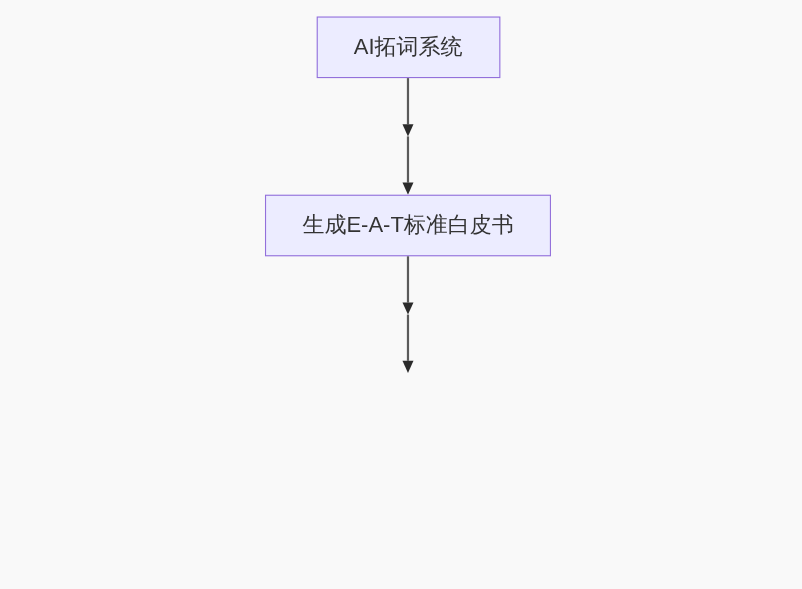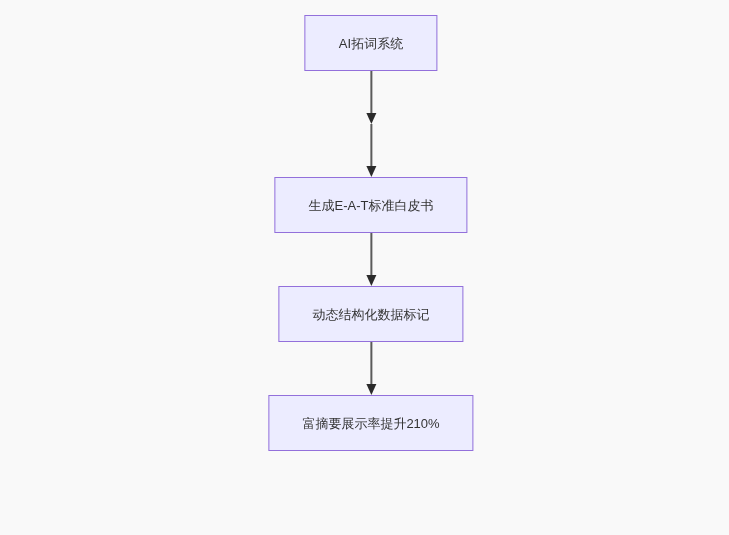--- a/index.html
+++ b/index.html
@@ -22,21 +22,21 @@
     left:371px;top:15px;
     transform:translateX(-50%);
     display:flex;
     flex-direction:column;
     align-items:center;
   }
   .node{
     background:var(--node_fill);
     border:1.5px solid var(--node_border);
     color:var(--node_text);
-    font-size:13px;
+    font-size:20px;
     line-height:1;
     height:56px;
     padding:4px 33px;
     display:flex;
     align-items:center;
     justify-content:center;
     white-space:nowrap;
   }
   .arrow{
     height:53px;
@@ -74,22 +74,20 @@
     <div class="head"></div>
   </div>
 
   <div class="node">生成E-A-T标准白皮书</div>
 
   <div class="arrow">
     <div class="line"></div>
     <div class="head"></div>
   </div>
 
-  <div class="node">动态结构化数据标记</div>
 
   <div class="arrow">
     <div class="line"></div>
     <div class="head"></div>
   </div>
 
-  <div class="node">富摘要展示率提升210%</div>
 
 </div>
 
 </body></html>

